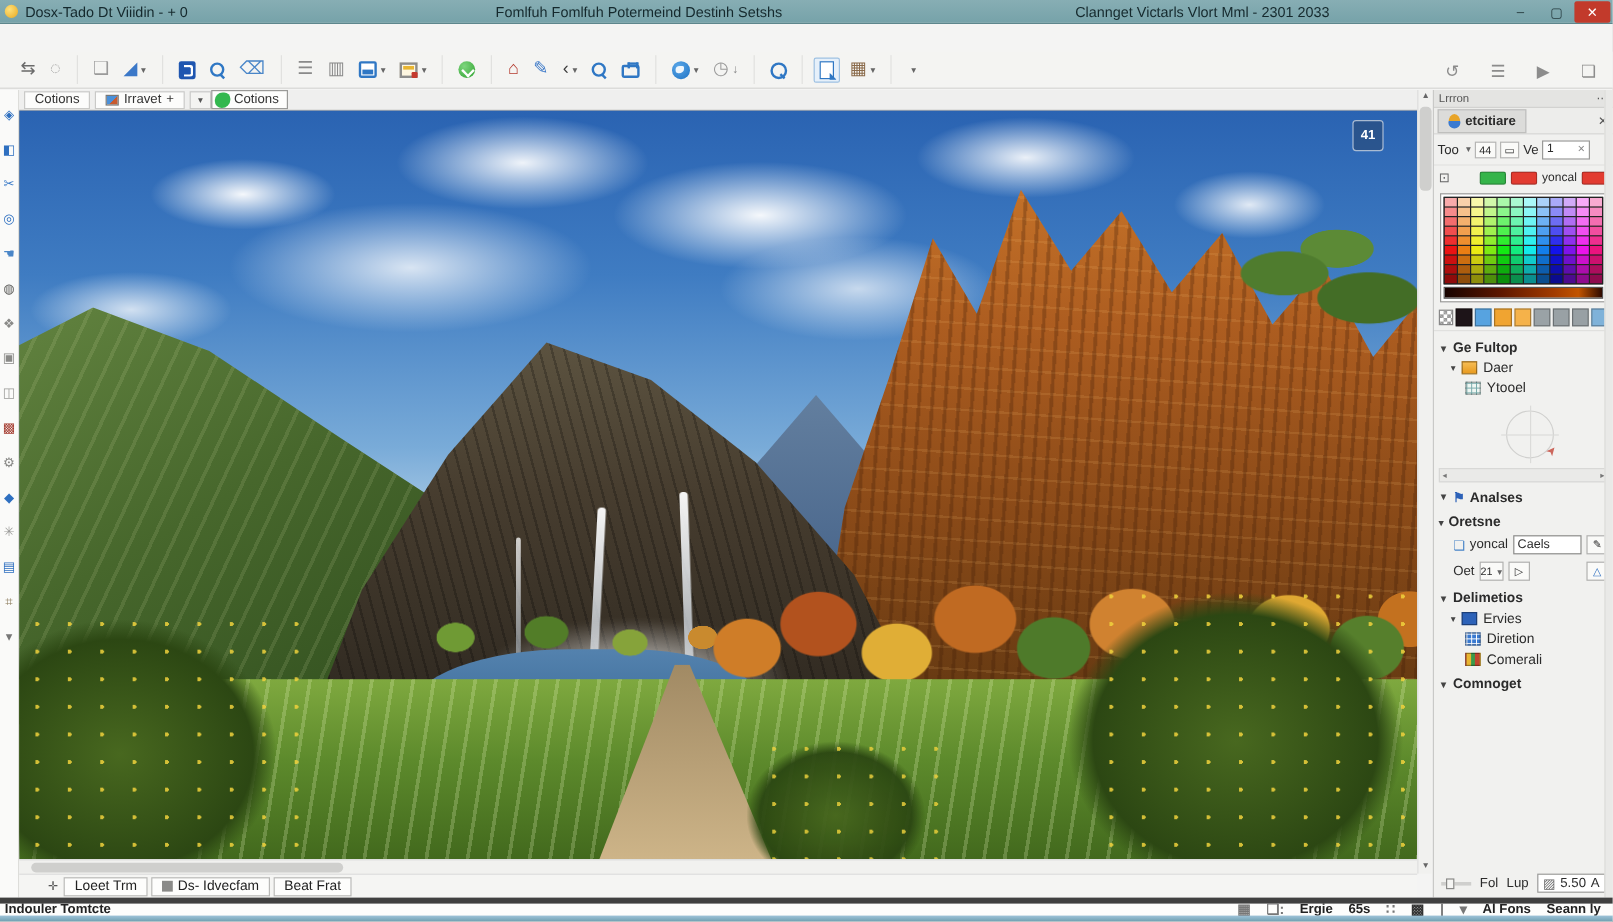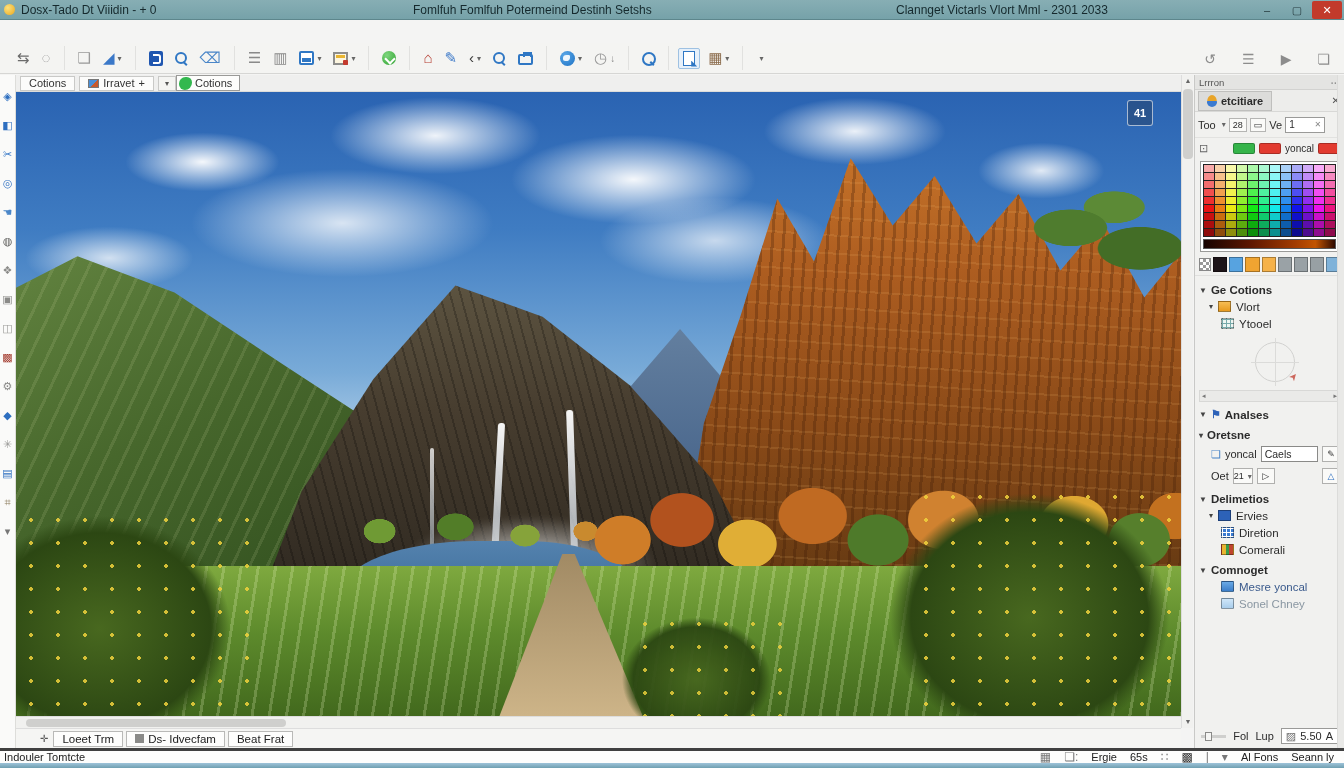--- a/index.html
+++ b/index.html
@@ -177,21 +177,21 @@
 
   
   .bottom-tabs { position:absolute; left:16px; top:728px; width:1165px; height:20px; background:#f5f5f3;
     border-top:1px solid #ddd; display:flex; align-items:center; font-size:11.5px; color:#222; }
   .btab { height:16px; display:flex; align-items:center; border:1px solid #b9b9b7; background:#fdfdfc;
     padding:0 8px; margin-left:3px; gap:4px; white-space:nowrap; }
   .btab .mini { width:9px; height:9px; background:#8a8a88; }
   .bt-cursor { font-size:10px; color:#555; margin:0 2px 0 24px; }
 
   .statusbar { position:absolute; left:0; top:748px; width:1344px; height:15px; background:#fdfdfc;
-    border-top:3px solid #404040; display:flex; align-items:center; font-size:11px; color:#222; }
+    border-top:5px solid #404040; display:flex; align-items:center; font-size:11px; color:#222;font-weight:bold; }
   .status-strip { position:absolute; left:0; top:763px; width:1344px; height:5px;
     background:linear-gradient(180deg,#9ec3d9,#6f9fb0); }
   .sb-left { margin-left:4px; white-space:nowrap; }
   .sb-right { position:absolute; right:10px; display:flex; align-items:center; gap:13px; white-space:nowrap; }
   .sb-ic { color:#777; font-size:12px; }
 
   
   .rpanel { position:absolute; left:1194px; top:75px; width:150px; bottom:20px; background:#f1f1ef;
     border-left:1px solid #c9c9c7; font-size:11px; color:#2b2b2b; }
   .rp-scroll { position:absolute; right:0; top:0; bottom:0; width:7px; background:#e9e9e7; border-left:1px solid #dcdcda; }
@@ -479,21 +479,21 @@
     <div class="rp-tabrow">
       <div class="rp-tab">
         <span class="drop-ic"></span>
         <span>etcitiare</span>
       </div>
       <span class="rp-close">✕</span>
     </div>
     <div class="rp-controls">
       <span class="lbl">Too</span>
       <span class="tcaret">▾</span>
-      <span class="mini-btn">28</span>
+      <span class="mini-btn">44</span>
       <span class="mini-btn">▭</span>
       <span class="lbl">Ve</span>
       <span class="ve-input">
         <span>1</span>
         <span style="color:#888;font-size:8px;">✕</span>
       </span>
     </div>
     <div class="rp-swbtns">
       <span style="color:#666;">⊡</span>
       <span style="flex:1"></span>
@@ -624,27 +624,27 @@
         <span class="swatch" style="background: rgb(154, 162, 166);"></span>
         <span class="swatch" style="background: rgb(153, 161, 165);"></span>
         <span class="swatch" style="background: rgb(152, 160, 164);"></span>
         <span class="swatch" style="background: rgb(127, 178, 217);"></span>
       </div>
 
     <div class="tree">
       <div class="tsec">
         <div class="tsec-head">
           <span class="tw">▼</span>
-          <span>Ge Cotions</span>
+          <span>Ge Fultop</span>
         </div>
         <div id="sec-ge-items">
             <div class="titem">
               <span class="tw">▾</span>
               <span class="tic ic-orange"></span>
-              <span>Vlort</span>
+              <span>Daer</span>
             </div>
             <div class="titem">
               <span class="tic ic-table"></span>
               <span>Ytooel</span>
             </div>
           </div>
         <div class="gizmo">
           <span class="ring"></span>
             <span class="cx"></span>
             <span class="cy"></span>
@@ -709,30 +709,20 @@
               <span>Comerali</span>
             </div>
           </div>
       </div>
 
       <div class="tsec">
         <div class="tsec-head">
           <span class="tw">▼</span>
           <span>Comnoget</span>
         </div>
-        <div id="sec-com-items">
-            <div class="titem">
-              <span class="tic ic-folder-blue"></span>
-              <span style="color: rgb(58, 90, 140);">Mesre yoncal</span>
-            </div>
-            <div class="titem">
-              <span class="tic ic-folder-light"></span>
-              <span style="color: rgb(138, 151, 162);">Sonel Chney</span>
-            </div>
-          </div>
       </div>
     </div>
 
     <div class="rp-bottom">
       <span class="zslider">
           <span class="knob"></span>
         </span>
       <span>Fol</span>
       <span>Lup</span>
       <span class="zvalbox">

